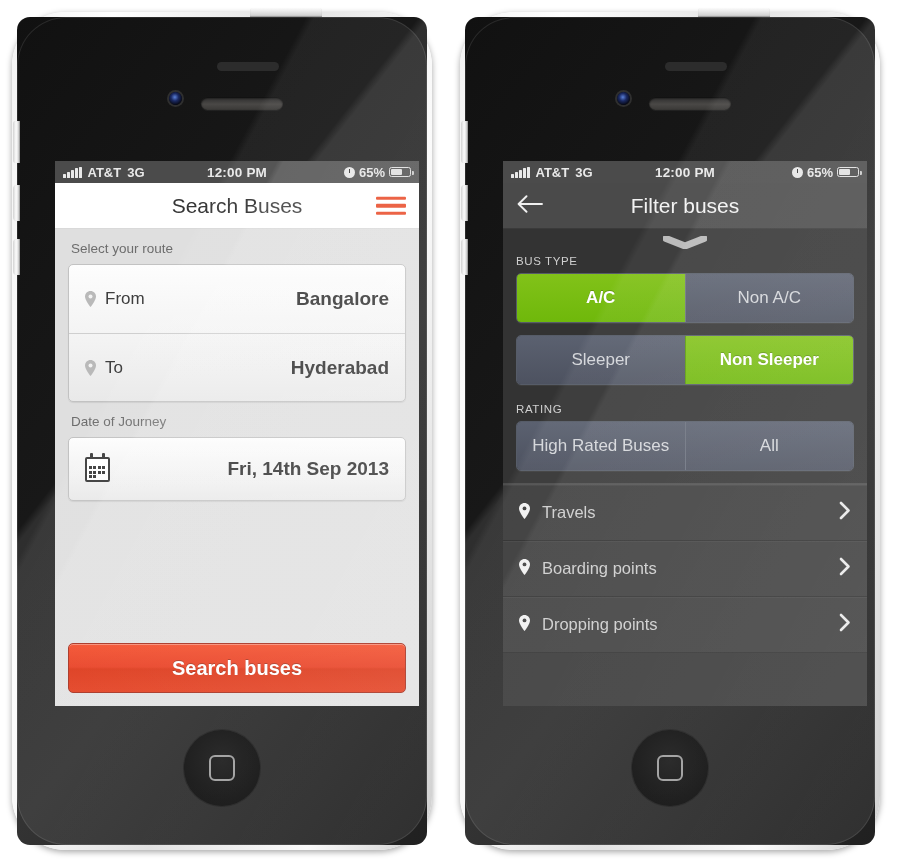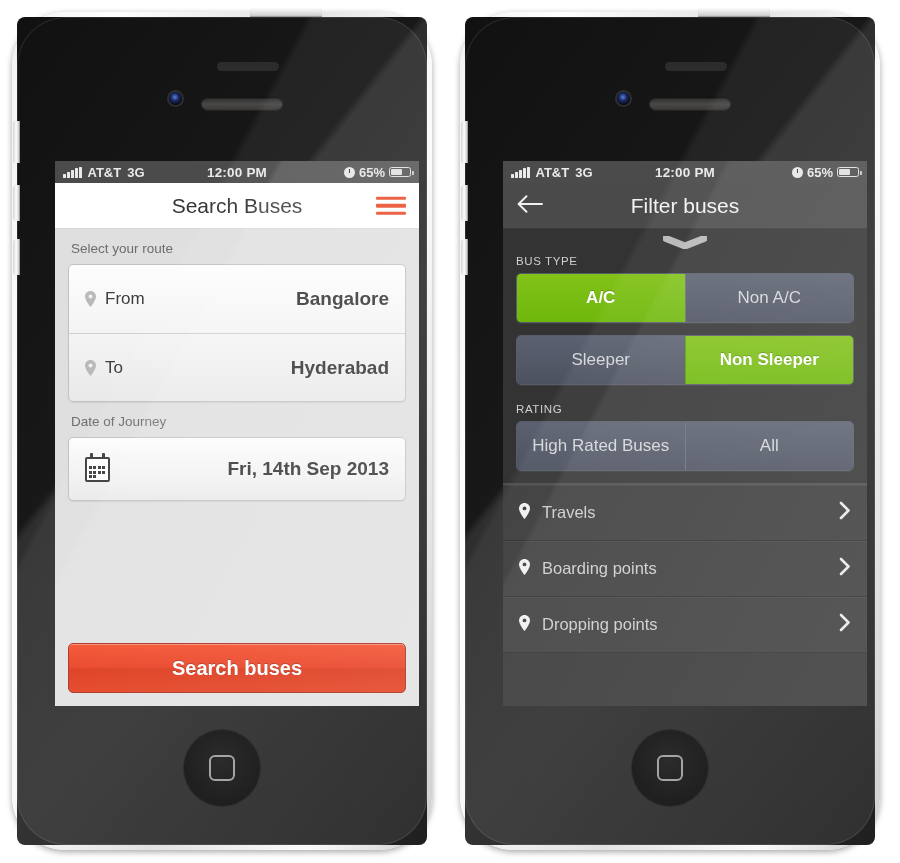--- a/index.html
+++ b/index.html
@@ -19,21 +19,21 @@
     border-radius: 54px;
     background: linear-gradient(100deg,#f2f2f2 0%,#ffffff 18%,#e2e2e2 50%,#fbfbfb 78%,#cfcfcf 100%);
     box-shadow: 0 2px 6px rgba(0,0,0,.35);
     padding: 6px;
   }
   .phone.left  { left: 12px; }
   .phone.right { left: 460px; }
 
   .phone-body {
     position: absolute; inset: 5px;
-    border-radius: 8px;
+    border-radius: 13px;
     background: linear-gradient(128deg,#111 0%,#181818 38%,#2e2e2e 39%,#333 60%,#202020 100%);
   }
   .phone-inner-ring {
     position:absolute; inset:0; border-radius:49px;
     box-shadow: inset 0 0 0 1px rgba(255,255,255,.10);
     pointer-events:none;
   }
 
   
   .btn-power {

